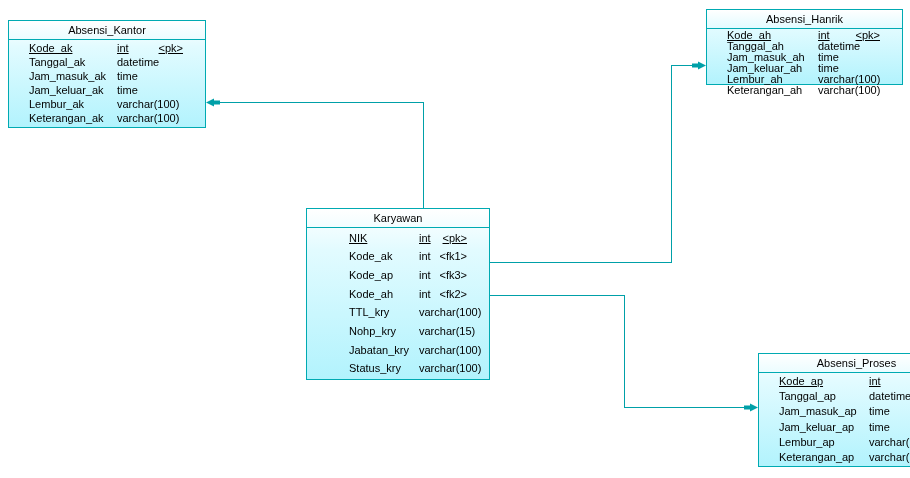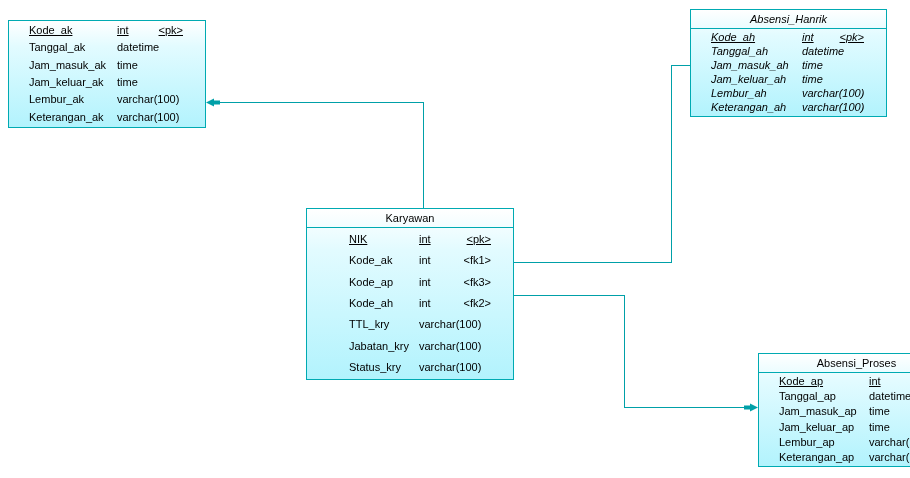--- a/index.html
+++ b/index.html
@@ -83,20 +83,21 @@
     <polygon points="206,102.5 214,98.5 214,100.5 220,100.5 220,104.5 214,104.5 214,106.5"></polygon>
 
     <polyline points="490,262.5 671.5,262.5 671.5,65.5 700,65.5"></polyline>
     <polygon points="706,65.5 698,61.5 698,63.5 692,63.5 692,67.5 698,67.5 698,69.5"></polygon>
 
     <polyline points="490,295.5 624.5,295.5 624.5,407.5 752,407.5"></polyline>
     <polygon points="758,407.5 750,403.5 750,405.5 744,405.5 744,409.5 750,409.5 750,411.5"></polygon>
   </svg>
 
   <div class="tbl t-kantor" style="left:8px; top:20px; width:198px; height:108px;">
+    <div class="tbl-title">Absensi_Kantor</div>
     <div class="tbl-body">
       <div class="trow pk">
         <span class="c-name">Kode_ak</span>
         <span class="c-type">int</span>
         <span class="c-key">&lt;pk&gt;</span>
       </div>
       <div class="trow">
         <span class="c-name">Tanggal_ak</span>
         <span class="c-type">datetime</span>
         <span class="c-key"></span>
@@ -117,21 +118,21 @@
         <span class="c-key"></span>
       </div>
       <div class="trow">
         <span class="c-name">Keterangan_ak</span>
         <span class="c-type">varchar(100)</span>
         <span class="c-key"></span>
       </div>
     </div>
   </div>
 
-  <div class="tbl t-hanrik" style="left:690px; top:9px; width:197px; height:108px;font-style:italic;">
+  <div class="tbl t-hanrik" style="left:706px; top:9px; width:197px; height:76px;">
     <div class="tbl-title">Absensi_Hanrik</div>
     <div class="tbl-body">
       <div class="trow pk">
         <span class="c-name">Kode_ah</span>
         <span class="c-type">int</span>
         <span class="c-key">&lt;pk&gt;</span>
       </div>
       <div class="trow">
         <span class="c-name">Tanggal_ah</span>
         <span class="c-type">datetime</span>
@@ -153,21 +154,21 @@
         <span class="c-key"></span>
       </div>
       <div class="trow">
         <span class="c-name">Keterangan_ah</span>
         <span class="c-type">varchar(100)</span>
         <span class="c-key"></span>
       </div>
     </div>
   </div>
 
-  <div class="tbl t-karyawan" style="left:306px; top:208px; width:208px; height:172px;">
+  <div class="tbl t-karyawan" style="left:306px; top:208px; width:184px; height:172px;">
     <div class="tbl-title">Karyawan</div>
     <div class="tbl-body">
       <div class="trow pk">
         <span class="c-name">NIK</span>
         <span class="c-type">int</span>
         <span class="c-key">&lt;pk&gt;</span>
       </div>
       <div class="trow">
         <span class="c-name">Kode_ak</span>
         <span class="c-type">int</span>
@@ -179,20 +180,25 @@
         <span class="c-key">&lt;fk3&gt;</span>
       </div>
       <div class="trow">
         <span class="c-name">Kode_ah</span>
         <span class="c-type">int</span>
         <span class="c-key">&lt;fk2&gt;</span>
       </div>
       <div class="trow">
         <span class="c-name">TTL_kry</span>
         <span class="c-type">varchar(100)</span>
+        <span class="c-key"></span>
+      </div>
+      <div class="trow">
+        <span class="c-name">Nohp_kry</span>
+        <span class="c-type">varchar(15)</span>
         <span class="c-key"></span>
       </div>
       <div class="trow">
         <span class="c-name">Jabatan_kry</span>
         <span class="c-type">varchar(100)</span>
         <span class="c-key"></span>
       </div>
       <div class="trow">
         <span class="c-name">Status_kry</span>
         <span class="c-type">varchar(100)</span>

